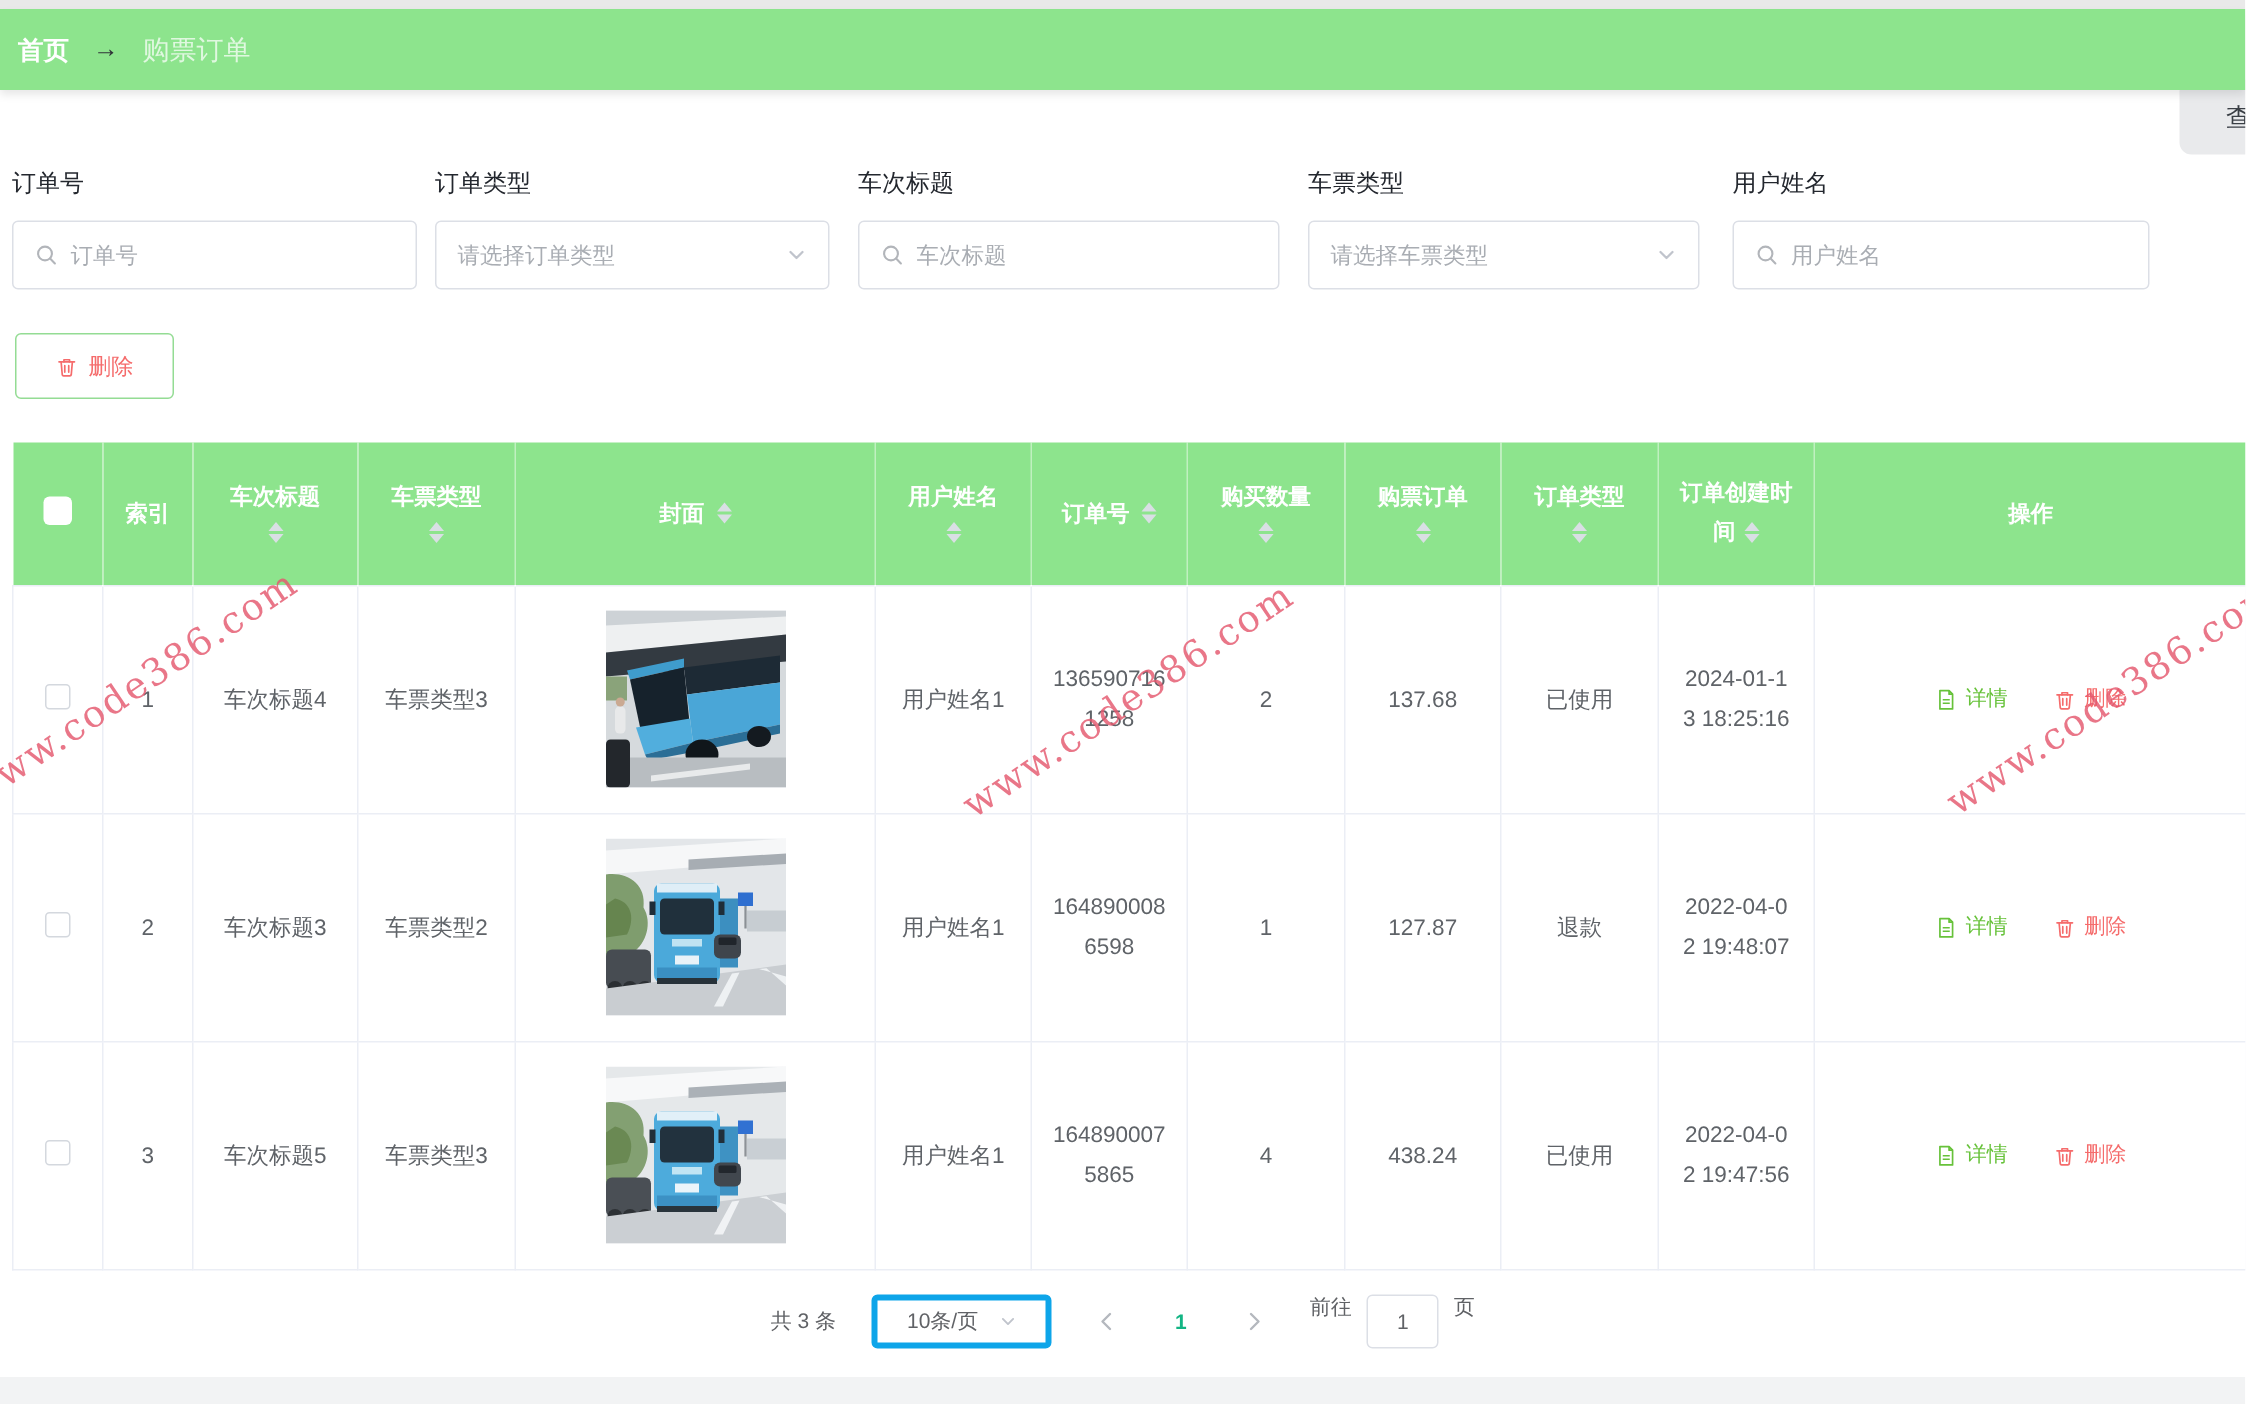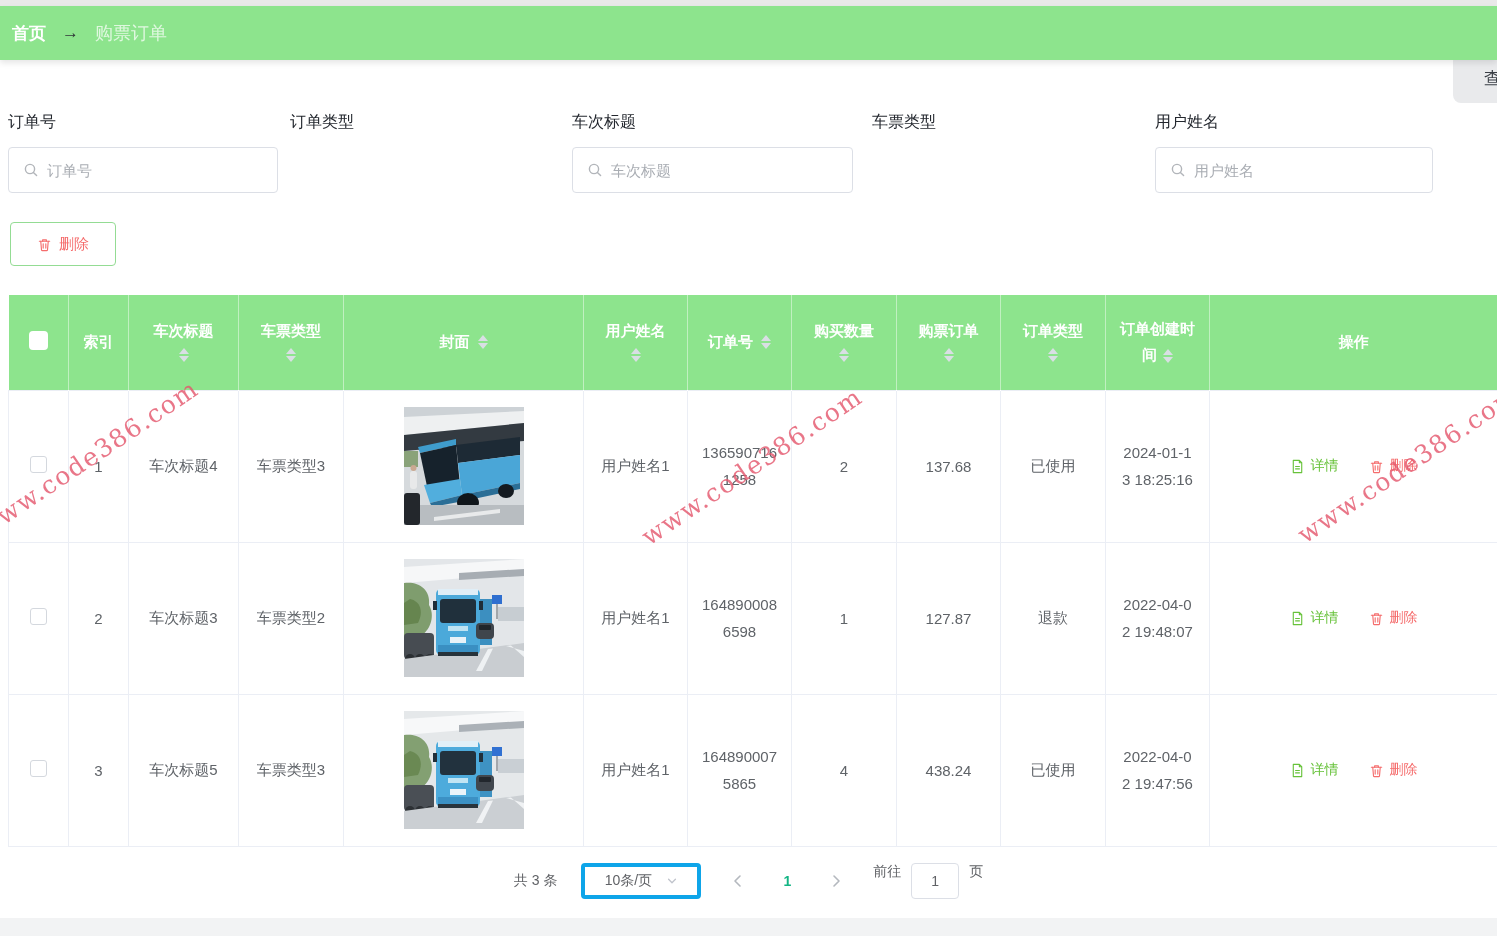--- a/index.html
+++ b/index.html
@@ -114,35 +114,51 @@
           <svg width="16" height="16" viewBox="0 0 16 16">
               <circle cx="7" cy="7" r="4.6" fill="none" stroke="#b2b5ba" stroke-width="1.4"></circle>
               <line x1="10.4" y1="10.4" x2="13.6" y2="13.6" stroke="#b2b5ba" stroke-width="1.4" stroke-linecap="round"></line>
             </svg>
         </span>
         <input type="text" placeholder="订单号" style="">
       </div>
     </div>
     <div class="filter-group fg2">
       <span class="filter-label">订单类型</span>
+      <div class="field">
+        <span class="select-text">请选择订单类型</span>
+        <span class="tail-icon">
+          <svg width="14" height="14" viewBox="0 0 14 14">
+              <polyline points="3,5 7,9 11,5" fill="none" stroke="#c0c4cc" stroke-width="1.5" stroke-linecap="round" stroke-linejoin="round"></polyline>
+            </svg>
+        </span>
+      </div>
     </div>
     <div class="filter-group fg3">
       <span class="filter-label">车次标题</span>
       <div class="field">
         <span class="lead-icon">
           <svg width="16" height="16" viewBox="0 0 16 16">
               <circle cx="7" cy="7" r="4.6" fill="none" stroke="#b2b5ba" stroke-width="1.4"></circle>
               <line x1="10.4" y1="10.4" x2="13.6" y2="13.6" stroke="#b2b5ba" stroke-width="1.4" stroke-linecap="round"></line>
             </svg>
         </span>
         <input type="text" placeholder="车次标题" style="">
       </div>
     </div>
     <div class="filter-group fg4">
       <span class="filter-label">车票类型</span>
+      <div class="field">
+        <span class="select-text">请选择车票类型</span>
+        <span class="tail-icon">
+          <svg width="14" height="14" viewBox="0 0 14 14">
+              <polyline points="3,5 7,9 11,5" fill="none" stroke="#c0c4cc" stroke-width="1.5" stroke-linecap="round" stroke-linejoin="round"></polyline>
+            </svg>
+        </span>
+      </div>
     </div>
     <div class="filter-group fg5">
       <span class="filter-label">用户姓名</span>
       <div class="field">
         <span class="lead-icon">
           <svg width="16" height="16" viewBox="0 0 16 16">
               <circle cx="7" cy="7" r="4.6" fill="none" stroke="#b2b5ba" stroke-width="1.4"></circle>
               <line x1="10.4" y1="10.4" x2="13.6" y2="13.6" stroke="#b2b5ba" stroke-width="1.4" stroke-linecap="round"></line>
             </svg>
         </span>

